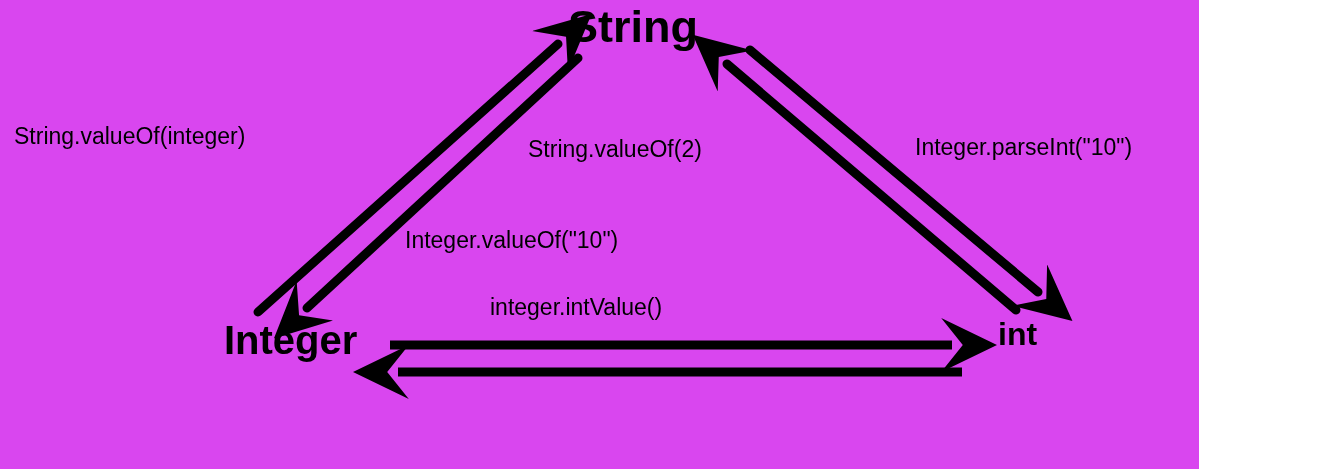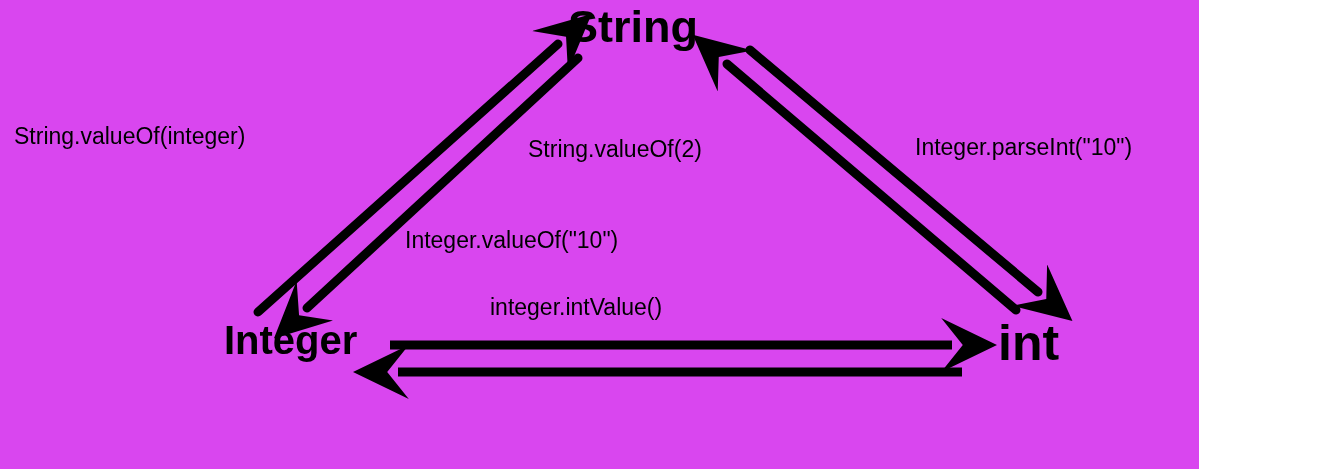--- a/index.html
+++ b/index.html
@@ -27,21 +27,21 @@
   }
   .node {
     position: absolute;
     font-weight: bold;
     color: #000000;
     white-space: nowrap;
     line-height: 1;
   }
   .node-string { left: 568px; top: 4px;  font-size: 45px; }
   .node-integer{ left: 224px; top: 320px; font-size: 40px; }
-  .node-int    { left: 998px; top: 318px; font-size: 50px; }
+  .node-int    { left: 998px; top: 318px; font-size: 32px; }
 
   .edge-label {
     position: absolute;
     color: #000000;
     white-space: nowrap;
     line-height: 1;
     font-size: 23px;
     font-weight: normal;
   }
   .lbl-string-valueof-integer { left: 14px;  top: 125px; }

